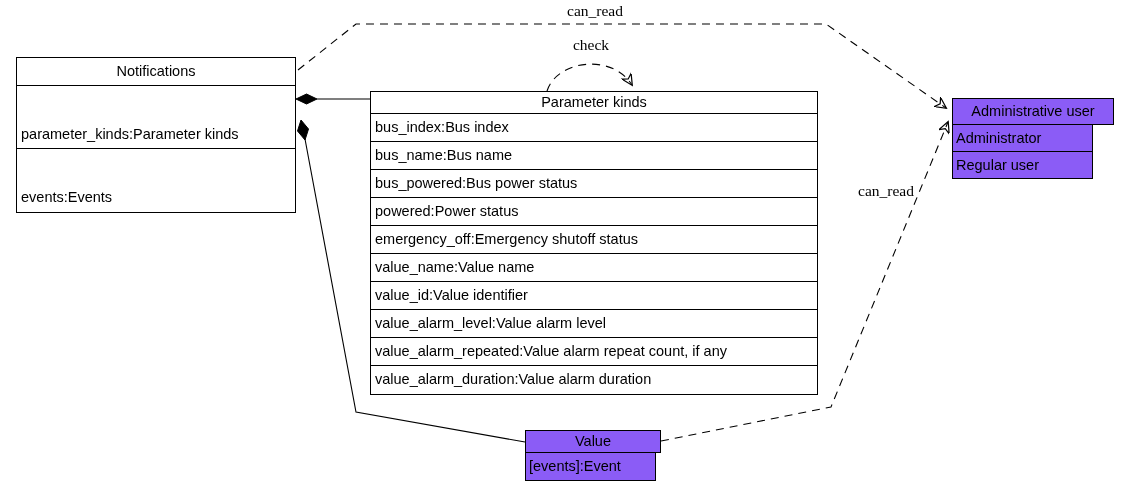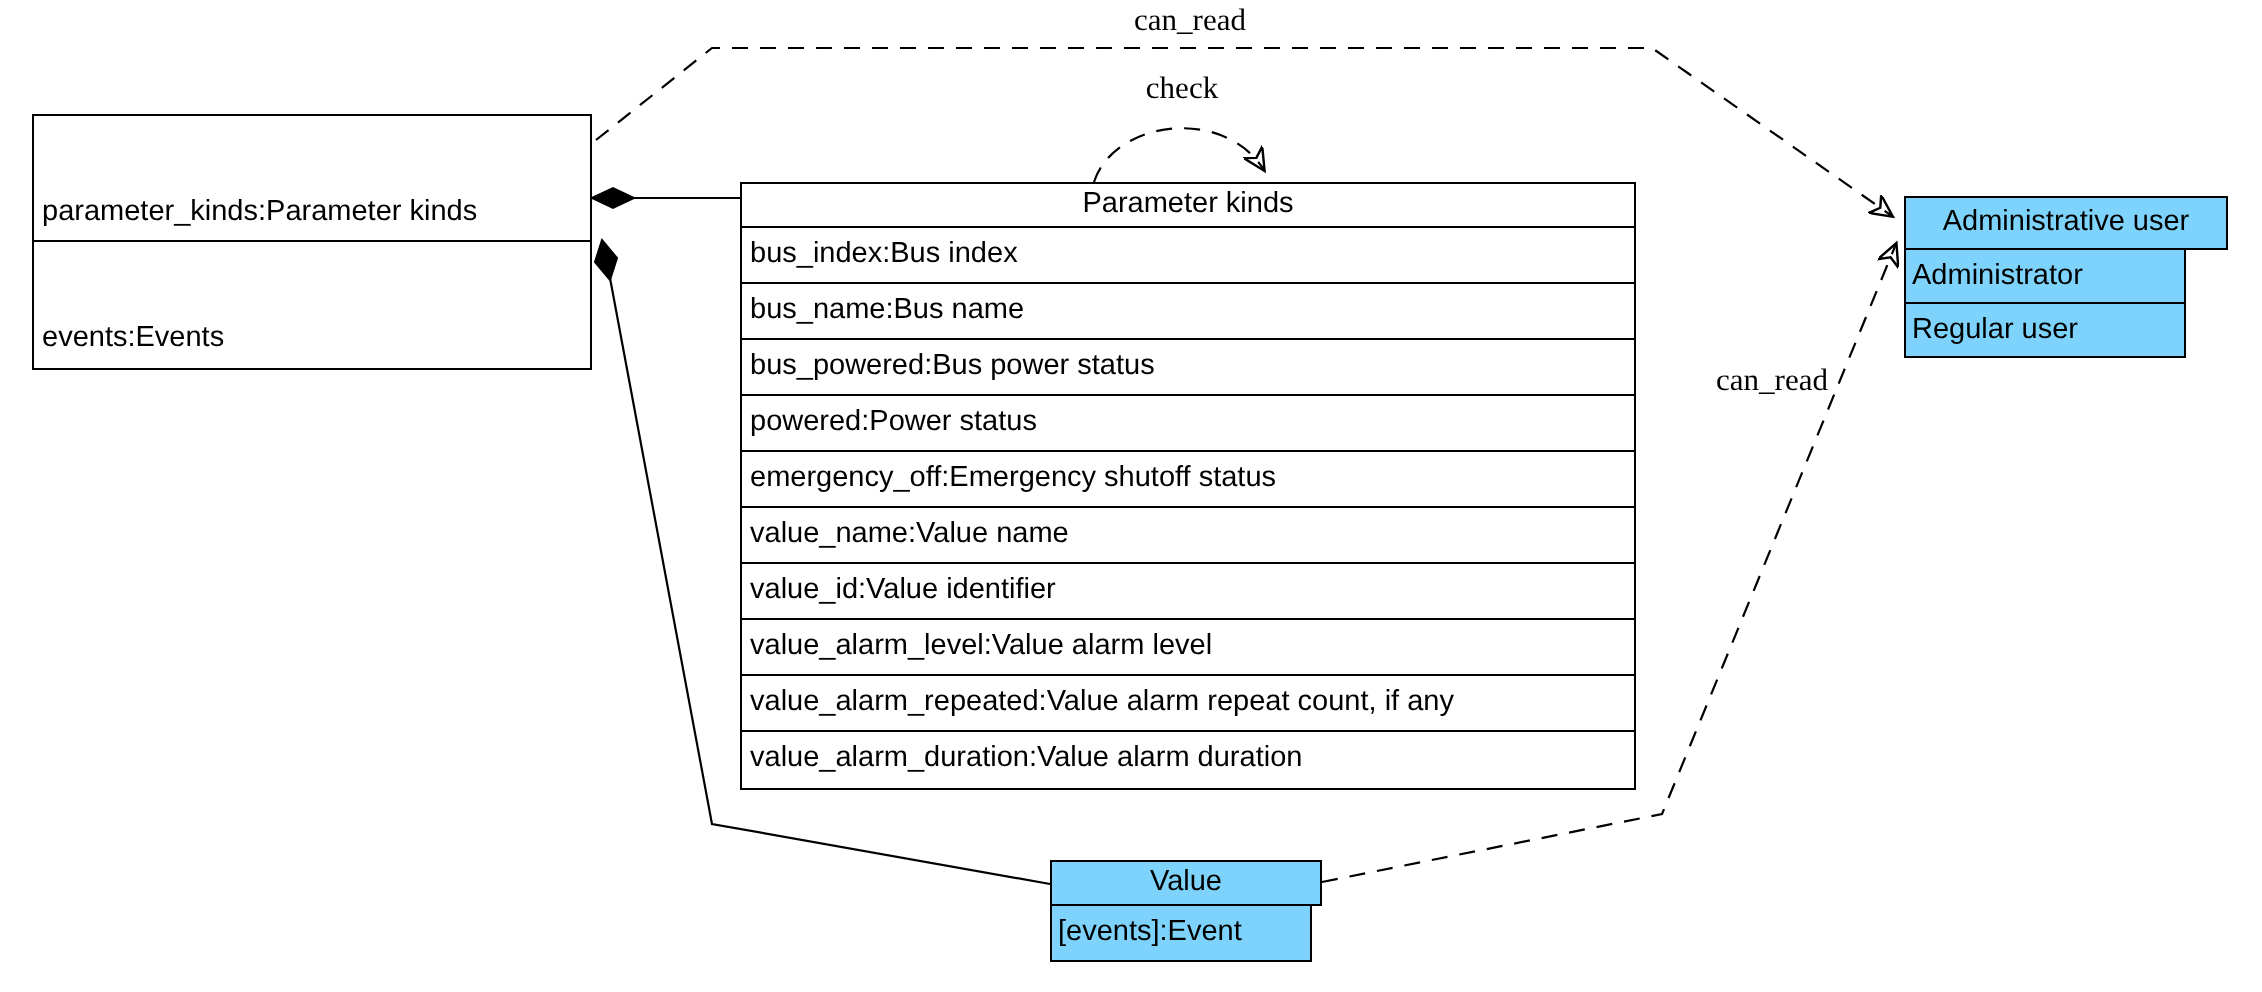--- a/index.html
+++ b/index.html
@@ -39,21 +39,21 @@
     border-bottom: 1px solid #000000;
     box-sizing: border-box;
     padding: 0 4px;
     text-align: left;
   }
   .node .node-row:last-child { border-bottom: none; }
 
   
   .cell {
     position: absolute;
-    background: #7dd3fc;
+    background: #8b5cf6;
     border: 1px solid #000000;
     box-sizing: border-box;
     font-size: 14.5px;
     white-space: nowrap;
     padding: 0 3px;
   }
   .cell.title { text-align: center; }
 
   
   #node-notifications .node-title { height: 28px; line-height: 26px; }
@@ -90,20 +90,21 @@
     <path class="dashed" d="M661,441 L831,407 L948,122" marker-end="url(#vee)"></path>
 
     <path d="M317,99 L370,99"></path>
     <polygon points="296,99 306.5,94 317,99 306.5,104"></polygon>
 
     <path d="M305,139 L356,412 L525,442"></path>
     <polygon points="301,120 297.5,131 305,140 308.5,129"></polygon>
   </svg>
 
   <div class="node" id="node-notifications" style="left:16px; top:57px; width:280px;">
+    <div class="node-title">Notifications</div>
     <div class="node-row">parameter_kinds:Parameter kinds</div>
     <div class="node-row">events:Events</div>
   </div>
 
   <div class="node" id="node-parameter-kinds" style="left:370px; top:91px; width:448px;">
     <div class="node-title">Parameter kinds</div>
     <div class="node-row">bus_index:Bus index</div>
     <div class="node-row">bus_name:Bus name</div>
     <div class="node-row">bus_powered:Bus power status</div>
     <div class="node-row">powered:Power status</div>

